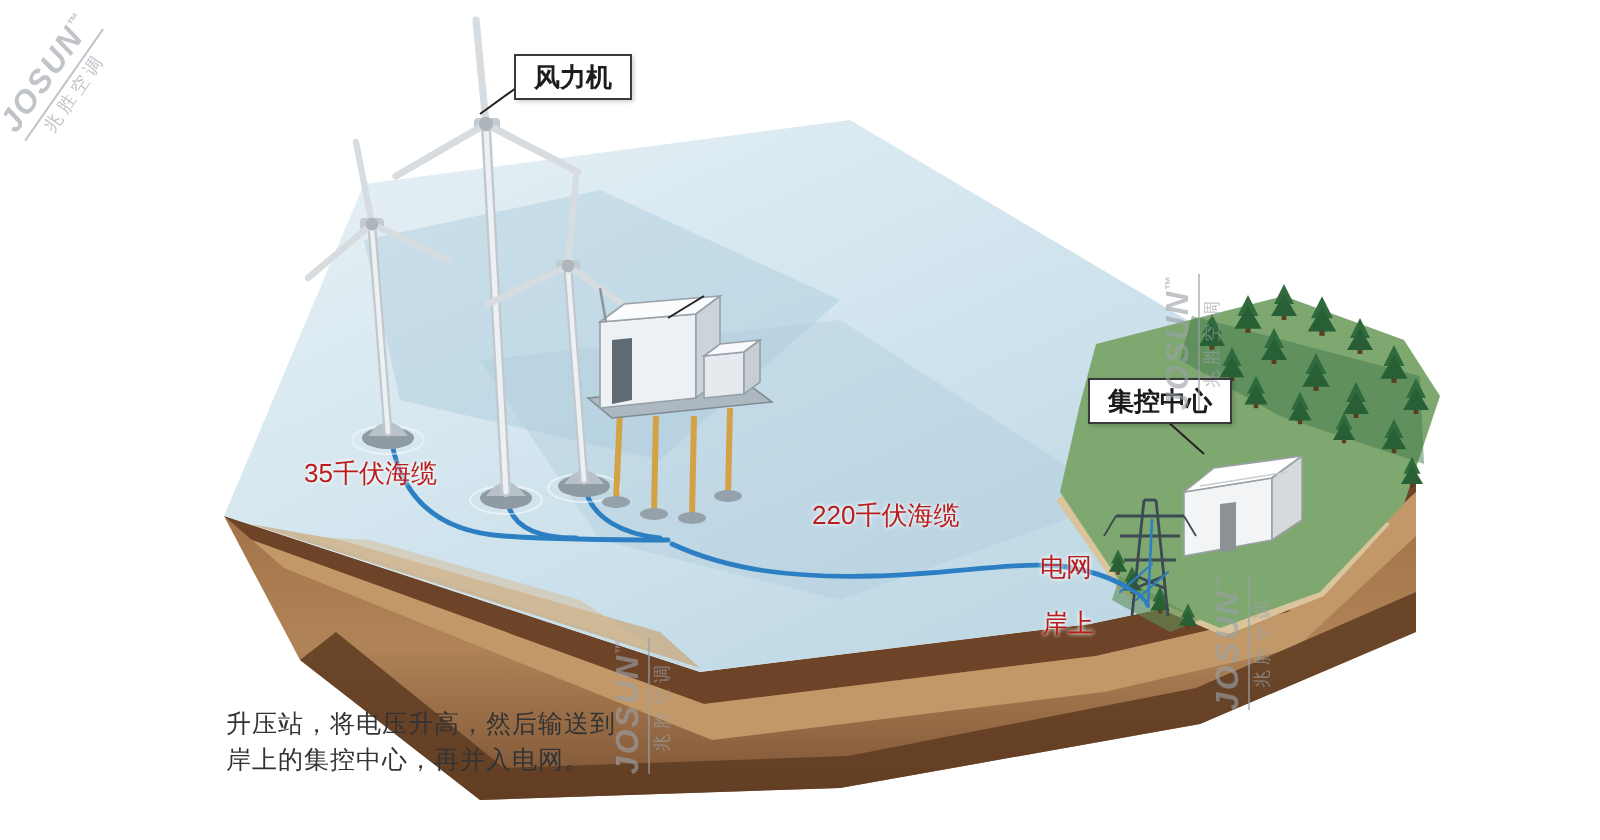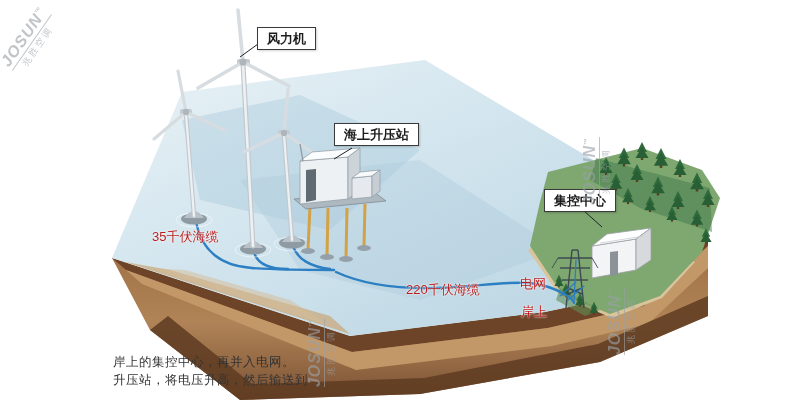--- a/index.html
+++ b/index.html
@@ -206,31 +206,30 @@
     </g>
 
     <g stroke="#222222" stroke-width="1">
       <line x1="258" y1="44" x2="240" y2="57"></line>
       <line x1="352" y1="148" x2="334" y2="159"></line>
       <line x1="574" y1="202" x2="602" y2="227"></line>
     </g>
   </svg>
 
   <div class="callout" style="left:257px;top:27px;">风力机</div>
-  <div class="callout" style="left:334px;top:123px;">海上升压站</div>
   <div class="callout" style="left:544px;top:189px;">集控中心</div>
 
   <div class="flabel" style="left:152px;top:229px;">35千伏海缆</div>
-  <div class="flabel" style="left:406px;top:250px;margin-top:32px;">220千伏海缆</div>
+  <div class="flabel" style="left:406px;top:250px;">220千伏海缆</div>
   <div class="flabel" style="left:520px;top:276px;">电网</div>
   <div class="flabel" style="left:521px;top:304px;">岸上</div>
 
   <div class="caption">
+    <div>升压站，将电压升高，然后输送到</div>
     <div>岸上的集控中心，再并入电网。</div>
-    <div>升压站，将电压升高，然后输送到</div>
   </div>
 
   <div class="wm" style="left:-18px;top:22px;transform:rotate(-55deg);">
     <span class="wm-brand"><span>JOSUN</span><span class="wm-tm">™</span></span>
     <span class="wm-cn">兆胜空调</span>
   </div>
   <div class="wm" style="left:549px;top:152px;transform:rotate(-90deg);">
     <span class="wm-brand"><span>JOSUN</span><span class="wm-tm">™</span></span>
     <span class="wm-cn">兆胜空调</span>
   </div>

